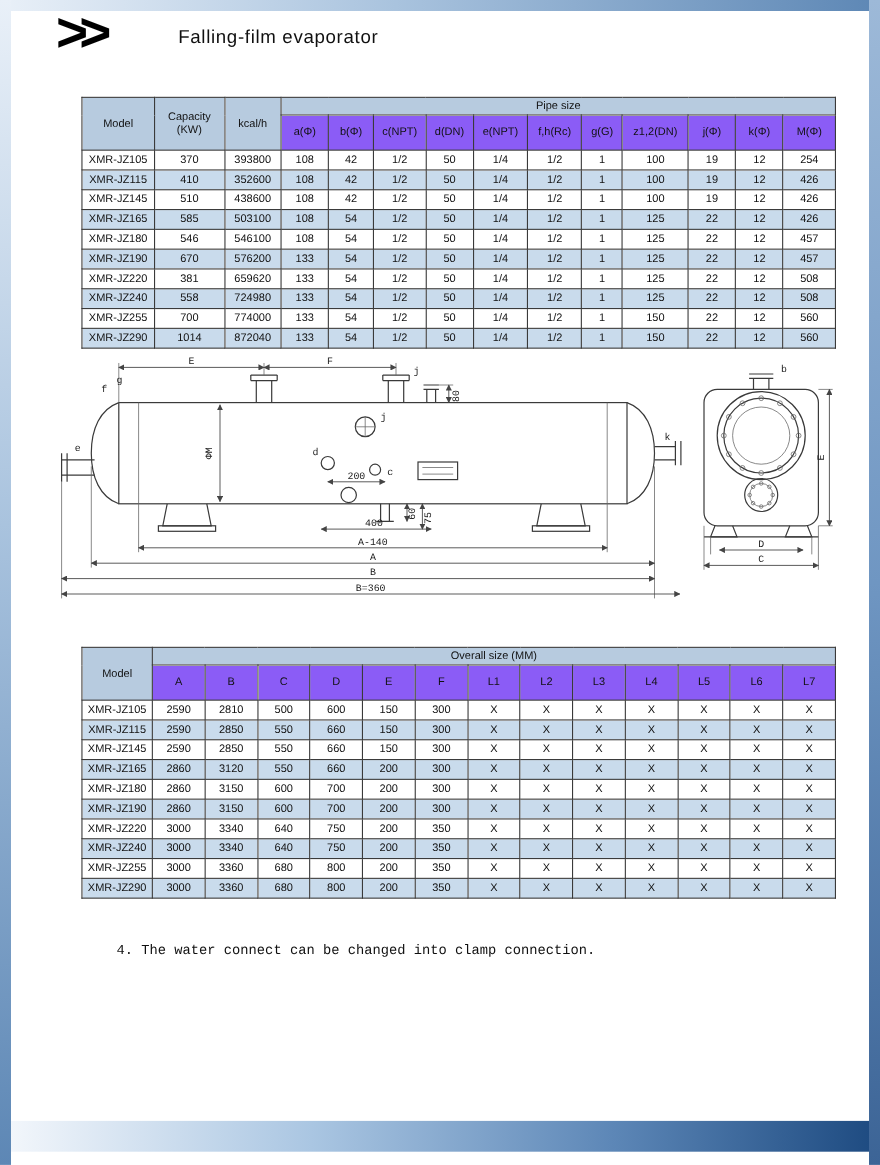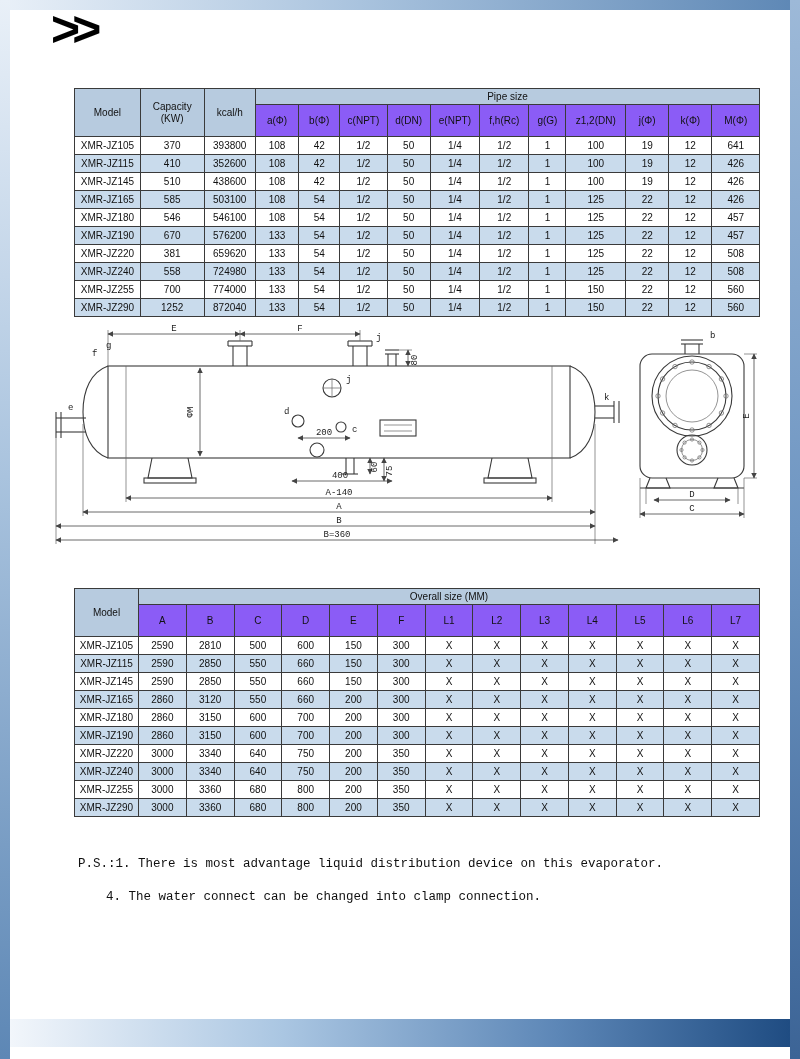--- a/index.html
+++ b/index.html
@@ -51,20 +51,21 @@
 <body>
 
 <div class="page">
 
   <div class="frame-top"></div>
   <div class="frame-left"></div>
   <div class="frame-right"></div>
   <div class="bottom-bar"></div>
 
   <div class="logo">&gt;&gt;</div>
+  <div class="title">Falling-film evaporator</div>
 
   <table class="tbl1">
     <colgroup>
       <col style="width:64px">
         <col style="width:62px">
         <col style="width:50px">
       <col style="width:42px">
         <col style="width:40px">
         <col style="width:46px">
       <col style="width:42px">
@@ -108,21 +109,21 @@
           <td>108</td>
           <td>42</td>
           <td>1/2</td>
           <td>50</td>
           <td>1/4</td>
           <td>1/2</td>
           <td>1</td>
           <td>100</td>
           <td>19</td>
           <td>12</td>
-          <td>641</td>
+          <td>254</td>
         </tr>
         <tr class="alt">
           <td>XMR-JZ115</td>
           <td>410</td>
           <td>352600</td>
           <td>108</td>
           <td>42</td>
           <td>1/2</td>
           <td>50</td>
           <td>1/4</td>
@@ -240,21 +241,21 @@
           <td>1/4</td>
           <td>1/2</td>
           <td>1</td>
           <td>150</td>
           <td>22</td>
           <td>12</td>
           <td>560</td>
         </tr>
         <tr class="alt">
           <td>XMR-JZ290</td>
-          <td>1252</td>
+          <td>1014</td>
           <td>872040</td>
           <td>133</td>
           <td>54</td>
           <td>1/2</td>
           <td>50</td>
           <td>1/4</td>
           <td>1/2</td>
           <td>1</td>
           <td>150</td>
           <td>22</td>
@@ -632,17 +633,16 @@
           <td>X</td>
           <td>X</td>
           <td>X</td>
           <td>X</td>
           <td>X</td>
         </tr>
       </tbody>
   </table>
 
   <div class="notes">
-    <div class="line">P.S.:1. There is most advantage liquid distribution device on this evaporator.</div>
     <div class="line indent">4. The water connect can be changed into clamp connection.</div>
   </div>
 
 </div>
 
 </body></html>

